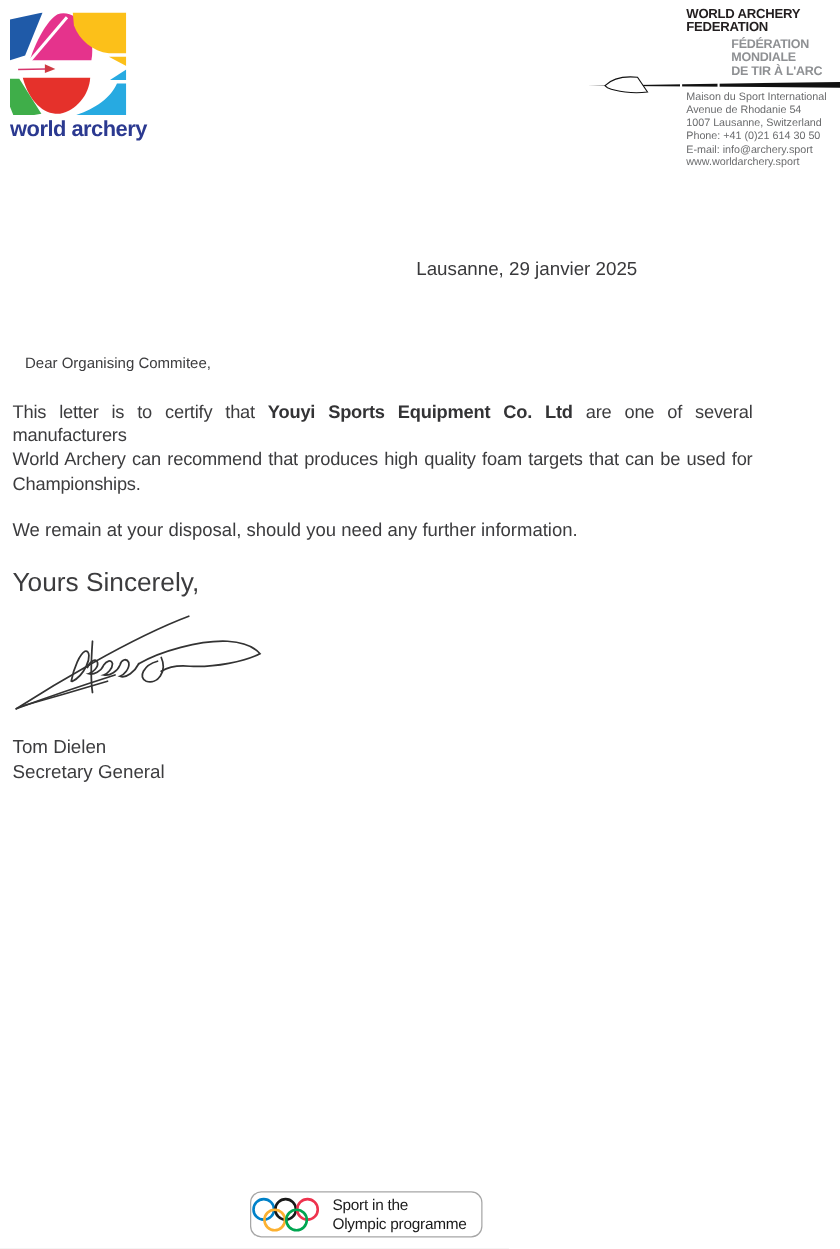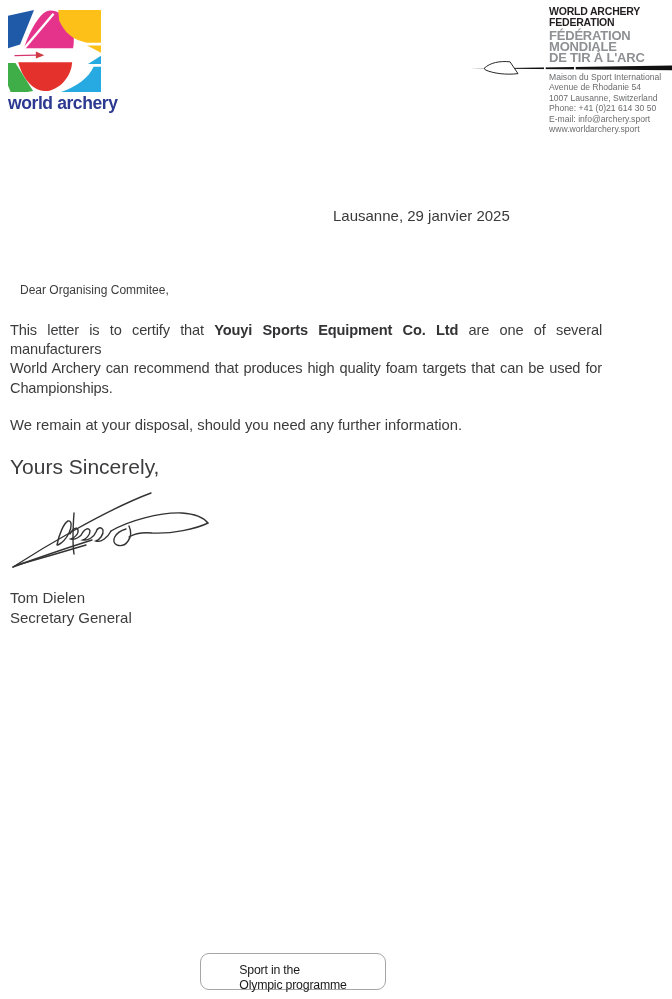--- a/index.html
+++ b/index.html
@@ -20,22 +20,22 @@
   .logo-wordmark {
     position: absolute; left: 0; top: 83px;
     font-size: 17.5px; font-weight: bold; letter-spacing: -0.4px;
     color: #2b3990; white-space: nowrap;
   }
 
   
   .header-right { position: absolute; left: 549px; top: 6px; width: 120px; }
   .org-name-en { font-size: 10.5px; font-weight: bold; line-height: 11px;
                  color: #221e1f; letter-spacing: -0.2px; }
-  .org-name-fr { margin-top: 2px; font-size: 13px; font-weight: bold; line-height: 11px;
-                 color: #8e9093; letter-spacing: -0.2px; }
+  .org-name-fr { margin-top: 2px; font-size: 10px; font-weight: bold; line-height: 11px;
+                 color: #8e9093; letter-spacing: -0.2px; margin-left: 36px; }
   .org-name-en div, .org-name-fr div { white-space: nowrap; }
 
   .header-arrow { position: absolute; left: 470px; top: 60px; }
 
   .address-block { position: absolute; left: 549px; top: 72px;
                    font-size: 8.6px; line-height: 10.4px; color: #6b6c6e; }
   .address-block div { white-space: nowrap; }
 
   
   .dateline { position: absolute; left: 333px; top: 207px; font-size: 15px; color: #39393b; }
@@ -54,21 +54,20 @@
   .signature { position: absolute; left: 8px; top: 487px; }
 
   .signer { position: absolute; left: 10px; top: 588px; font-size: 15px; line-height: 19.5px; }
 
   
   .olympic-badge {
     position: absolute; left: 200px; top: 953px; width: 186px; height: 37px;
     border: 1px solid #a6a6a6; border-radius: 9px; box-sizing: border-box;
     display: flex; align-items: center; gap: 9px; padding-left: 0;
     background: #ffffff;
-    flex-direction: column;
   }
   .olympic-text { font-size: 12.3px; line-height: 14.5px; color: #1a1a1a; letter-spacing: -0.2px; }
 </style>
 </head>
 <body>
 
 <div class="page">
 
   <div class="logo-block">
     <svg class="logo-mark" width="93" height="82" viewBox="0 0 100 88" xmlns="http://www.w3.org/2000/svg">

